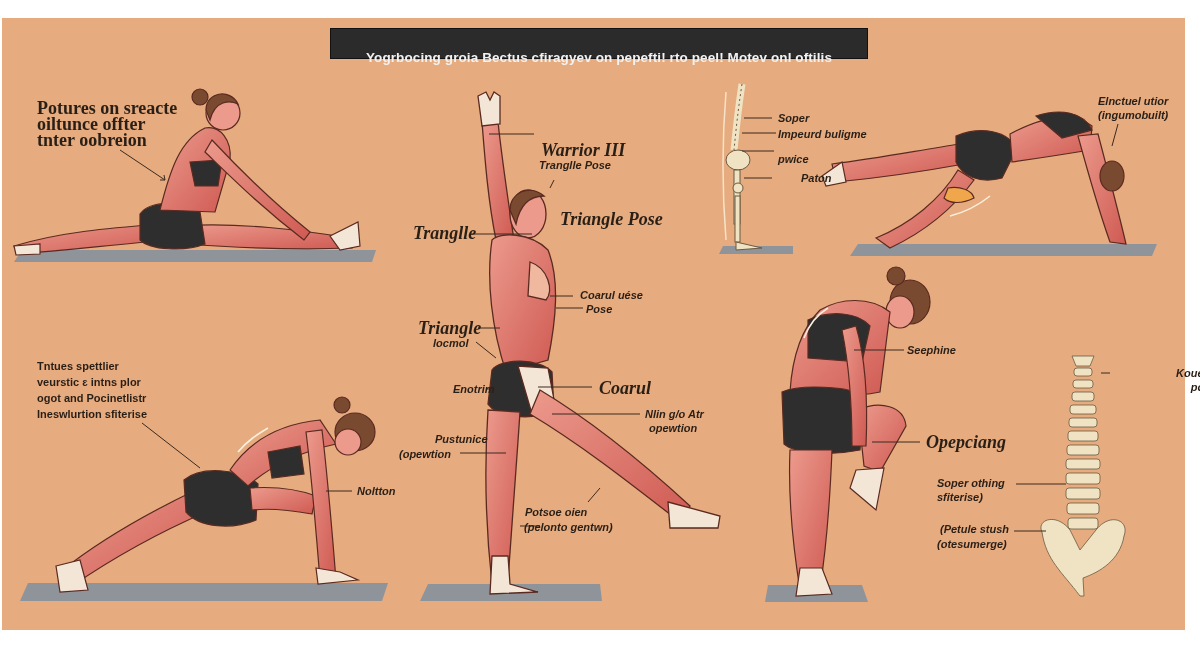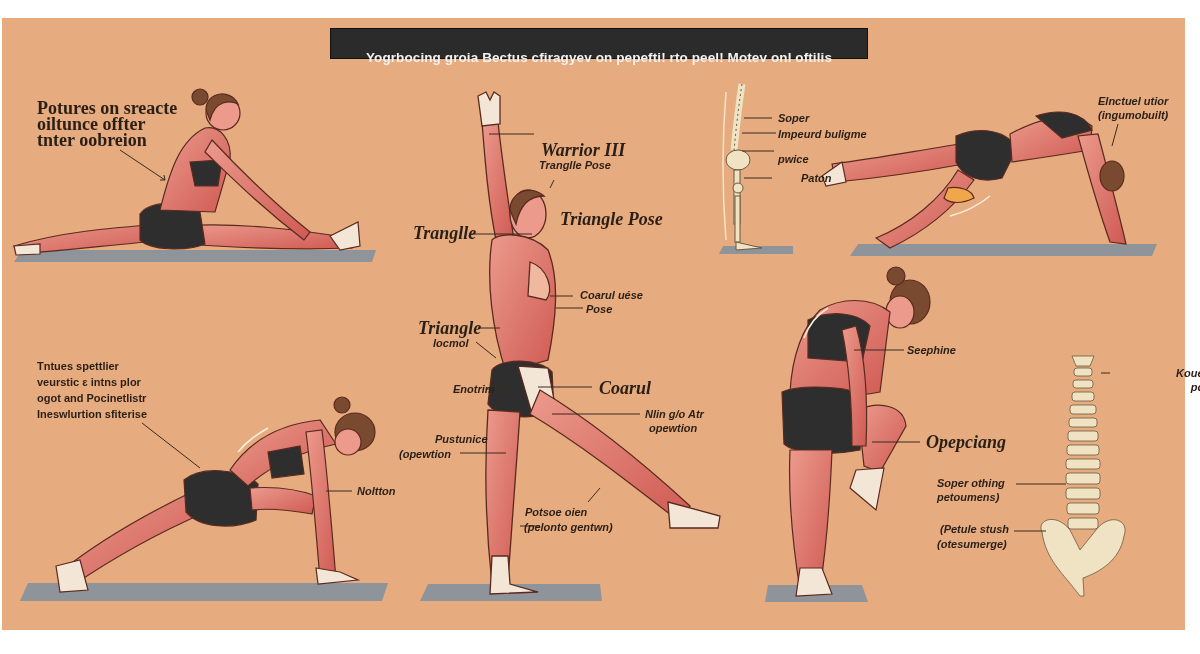--- a/index.html
+++ b/index.html
@@ -248,20 +248,20 @@
   <span class="sub">Tntues spettlier</span>
   <span class="sub">veurstic ɛ intns plor</span>
   <span class="sub">ogot and Pocinetlistr</span>
   <span class="sub">Ineswlurtion sfiterise</span>
 </div>
 <div class="lbl it" style="left:357px; top:484px;">Noltton</div>
 
 <div class="lbl it" style="left:907px; top:343px;">Seephine</div>
 <div class="lbl big it" style="left:926px; top:434px;">Opepciang</div>
 <div class="lbl it" style="left:937px; top:476px;">Soper othing</div>
-<div class="lbl it" style="left:937px; top:490px;">petoumens)</div>
+<div class="lbl it" style="left:937px; top:490px;">sfiterise)</div>
 <div class="lbl it" style="left:940px; top:522px;">(Petule stush</div>
 <div class="lbl it" style="left:937px; top:537px;">(otesumerge)</div>
 
 <div class="lbl it" style="left:1176px; top:366px; font-size:11px;text-align:center;">
   <span class="sub">Koue wald</span>
   <span class="sub">pose</span>
 </div>
 
 </body></html>

